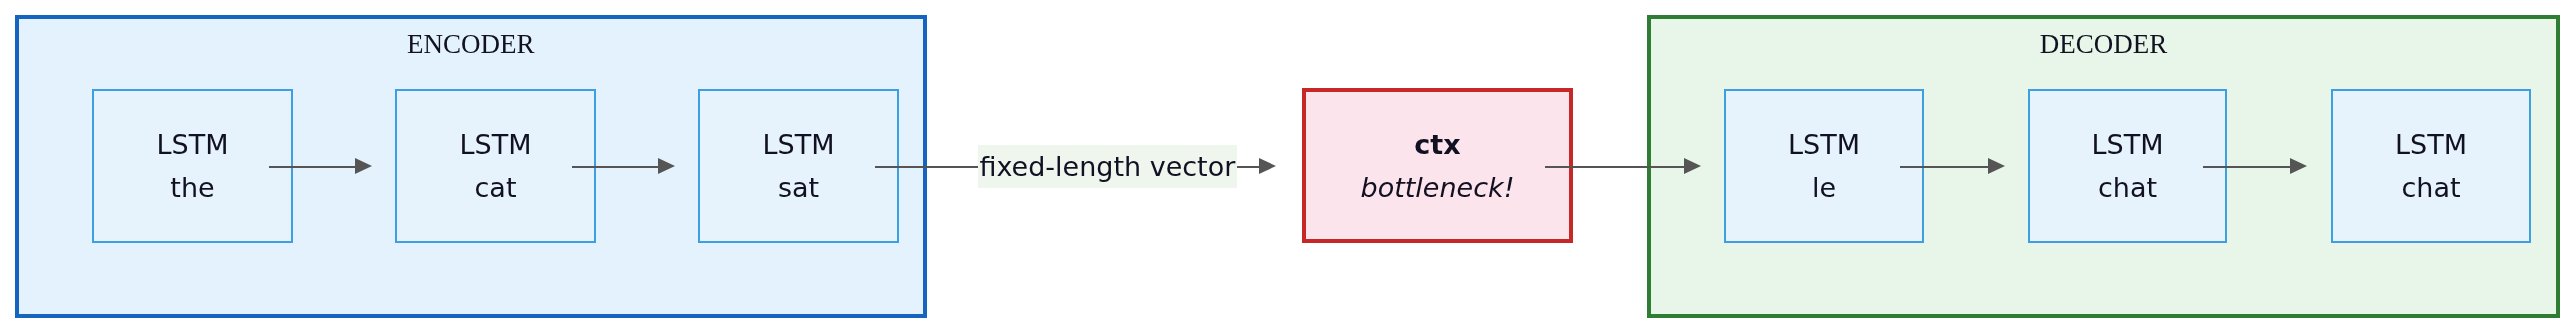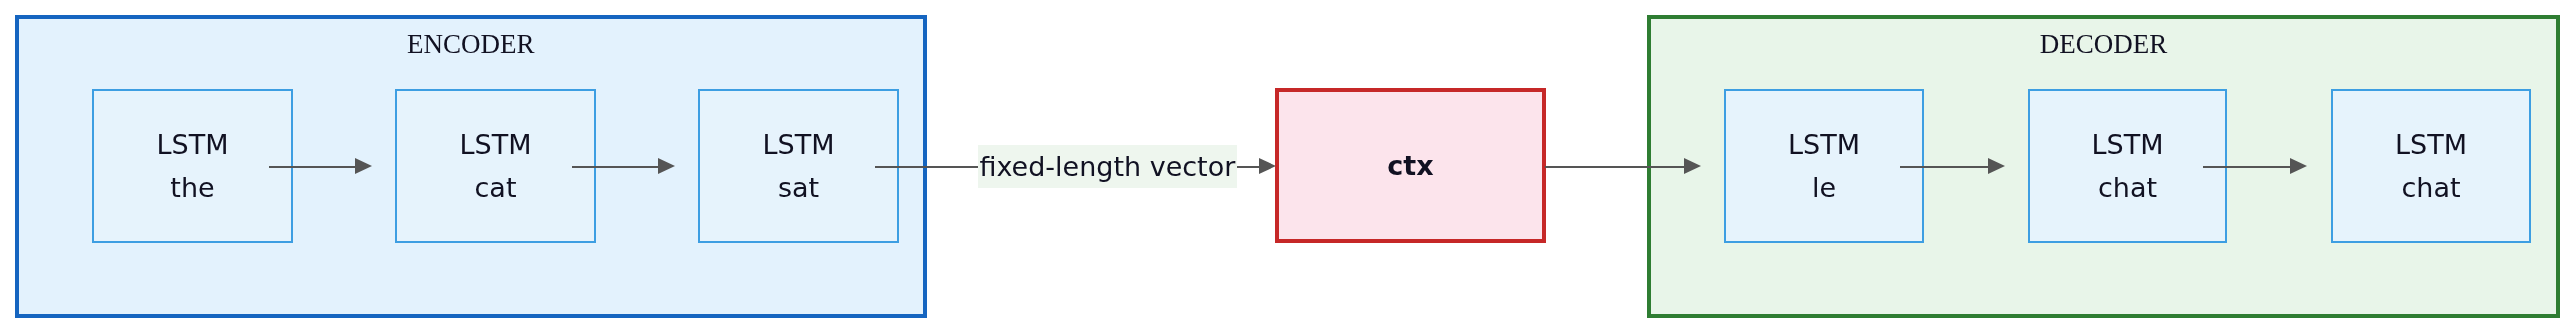--- a/index.html
+++ b/index.html
@@ -3,21 +3,21 @@
 <meta charset="utf-8">
 <style>
   html, body { margin:0; padding:0; background:#ffffff; }
   body { width:2576px; height:333px; position:relative; overflow:hidden;
          font-family:"DejaVu Sans", "Liberation Sans", sans-serif; color:#111122; }
   .group { position:absolute; box-sizing:border-box; border:4.2px solid; }
   .group-title { position:absolute; left:0; right:0; top:8.4px; text-align:center; font-size:27px; line-height:34px;font-family:Liberation Serif, serif; }
   .node { position:absolute; box-sizing:border-box; border:2.1px solid #3d9ee2; background:#e6f3fc;
           display:flex; flex-direction:column; align-items:center; justify-content:center; font-size:27px; line-height:43px;margin-left:24px; }
   .ctx { position:absolute; box-sizing:border-box; border:4.2px solid #c62828; background:#fce4ec;
-         display:flex; flex-direction:column; align-items:center; justify-content:center; font-size:27px; line-height:43px; }
+         display:flex; flex-direction:column; align-items:center; justify-content:center; font-size:27px; line-height:43px;margin-left:27px; }
   .ctx .bold { font-weight:bold; }
   .ctx .ital { font-style:italic; }
   .edge { position:absolute; height:2.1px; background:#555555; }
   .head { position:absolute; width:0; height:0; border-top:8.4px solid transparent; border-bottom:8.4px solid transparent; border-left:17px solid #555555; }
   .edge-label { position:absolute; background:#eef6ee; font-size:27px; line-height:43px; padding:0 1.4px; white-space:nowrap; }
 </style>
 </head>
 <body>
 
 <div class="group" style="left:14.7px; top:14.7px; width:912px; height:303px; border-color:#1565c0; background:#e3f2fd;">
@@ -41,20 +41,21 @@
 <div class="head" style="left:355px; top:158px;"></div>
 <div class="edge" style="left:572px; top:166px; width:87px;"></div>
 <div class="head" style="left:658px; top:158px;"></div>
 
 <div class="edge" style="left:875px; top:166px; width:386px;"></div>
 <div class="edge-label" style="left:978px; top:145px;">fixed-length vector</div>
 <div class="head" style="left:1259px; top:158px;"></div>
 
 <div class="ctx" style="left:1275px; top:88px; width:271px; height:155px;">
   <span class="bold">ctx</span>
+  <span class="ital">bottleneck!</span>
 </div>
 
 <div class="group" style="left:1647px; top:14.7px; width:913px; height:303px; border-color:#2e7d32; background:#e8f5e9;">
   <div class="group-title">DECODER</div>
 </div>
 
 <div class="edge" style="left:1545px; top:166px; width:140px;"></div>
 <div class="head" style="left:1684px; top:158px;"></div>
 
 <div class="node" style="left:1700px; top:89px; width:200px; height:154px;">

